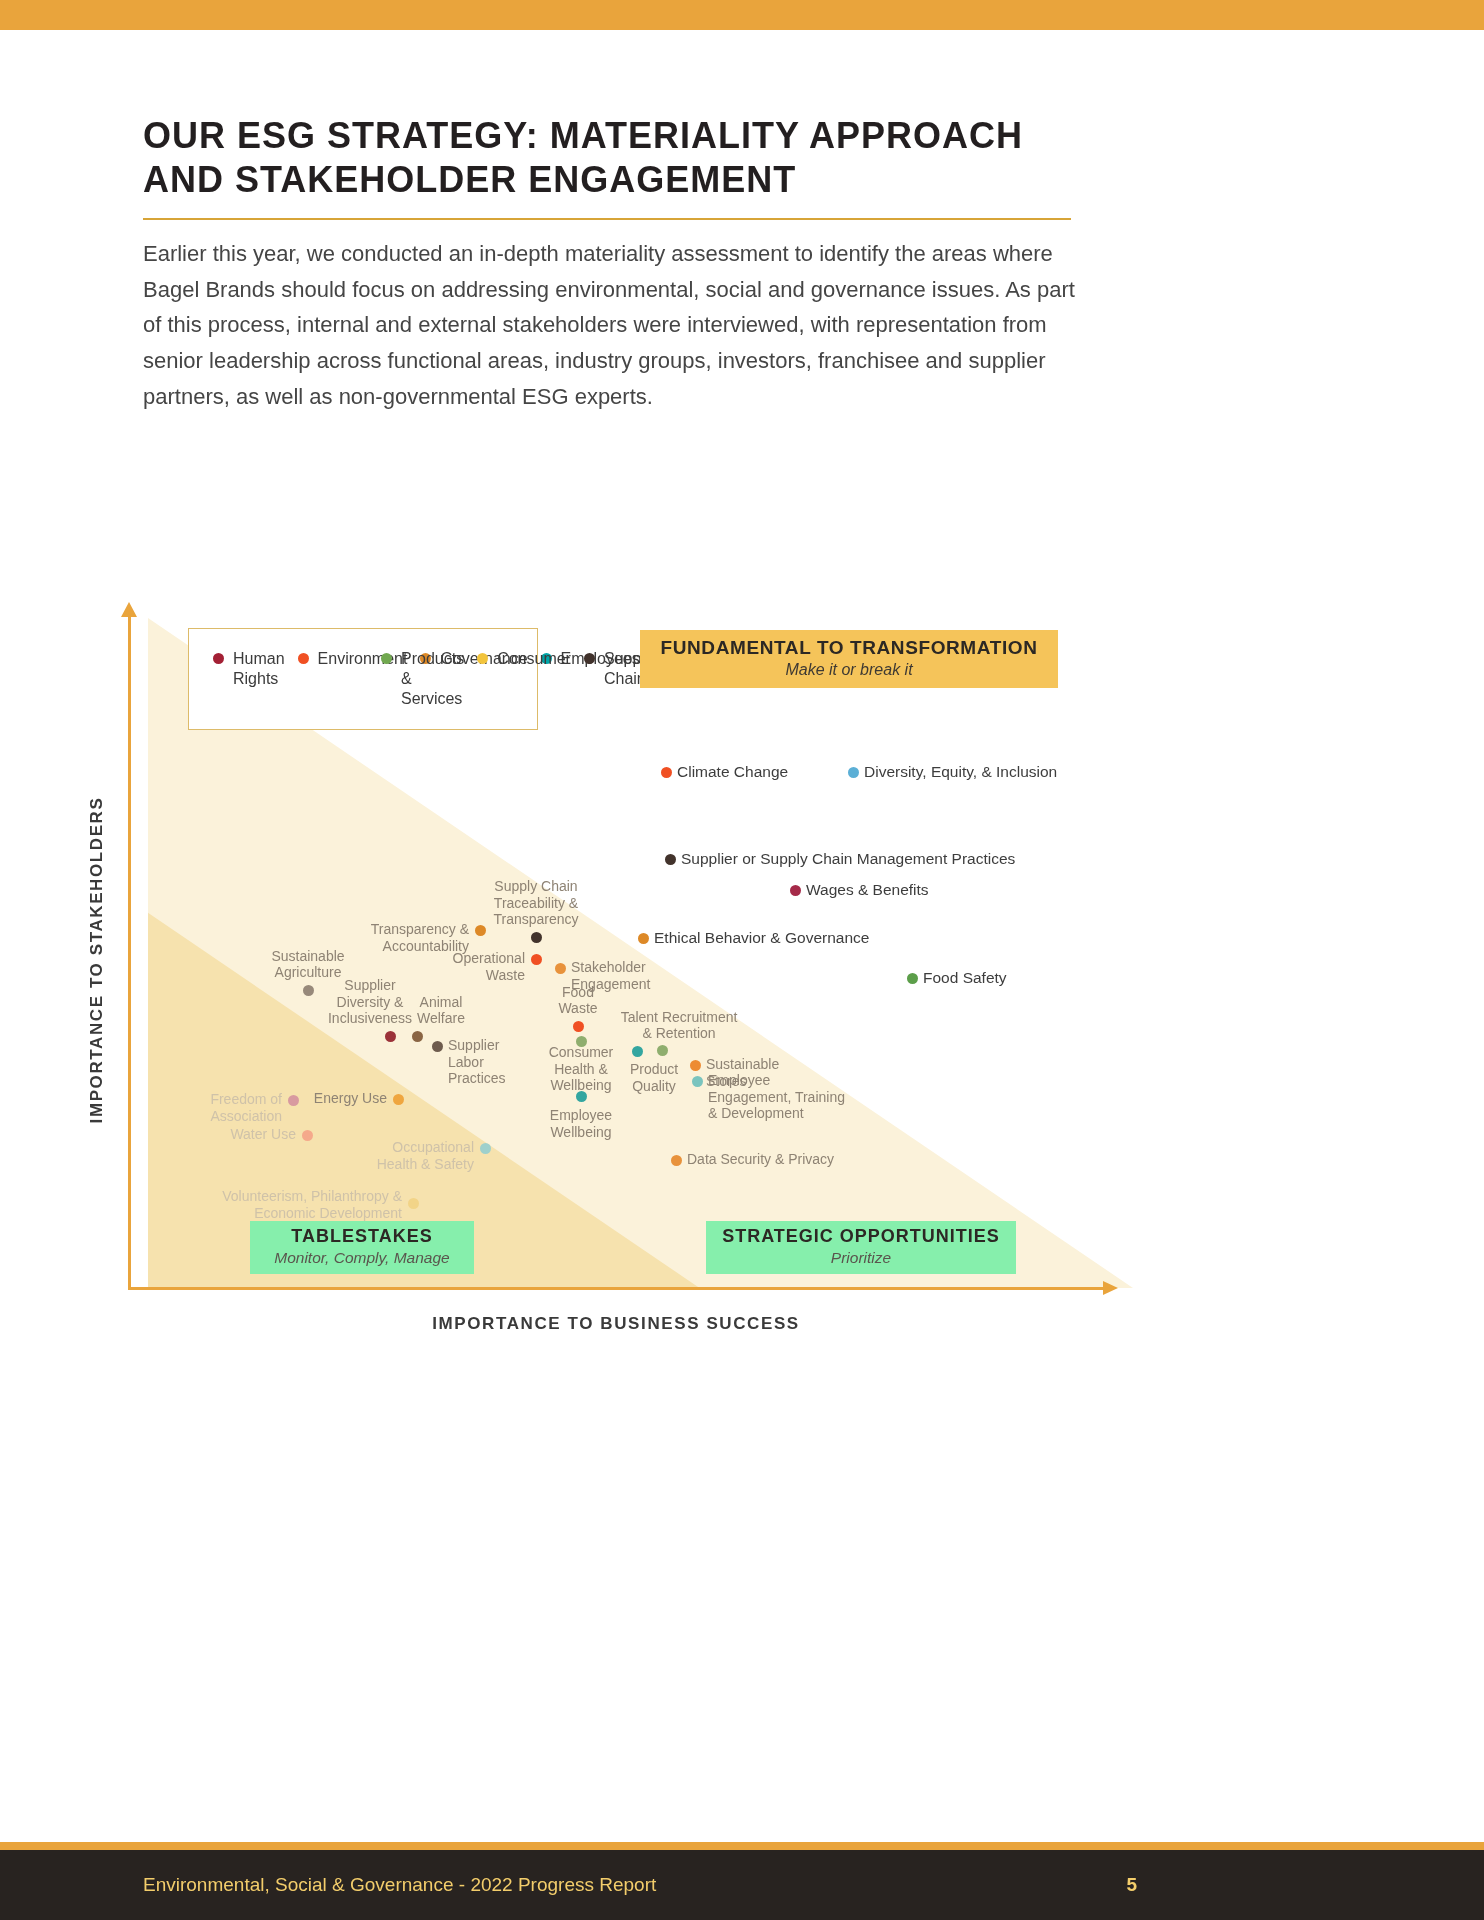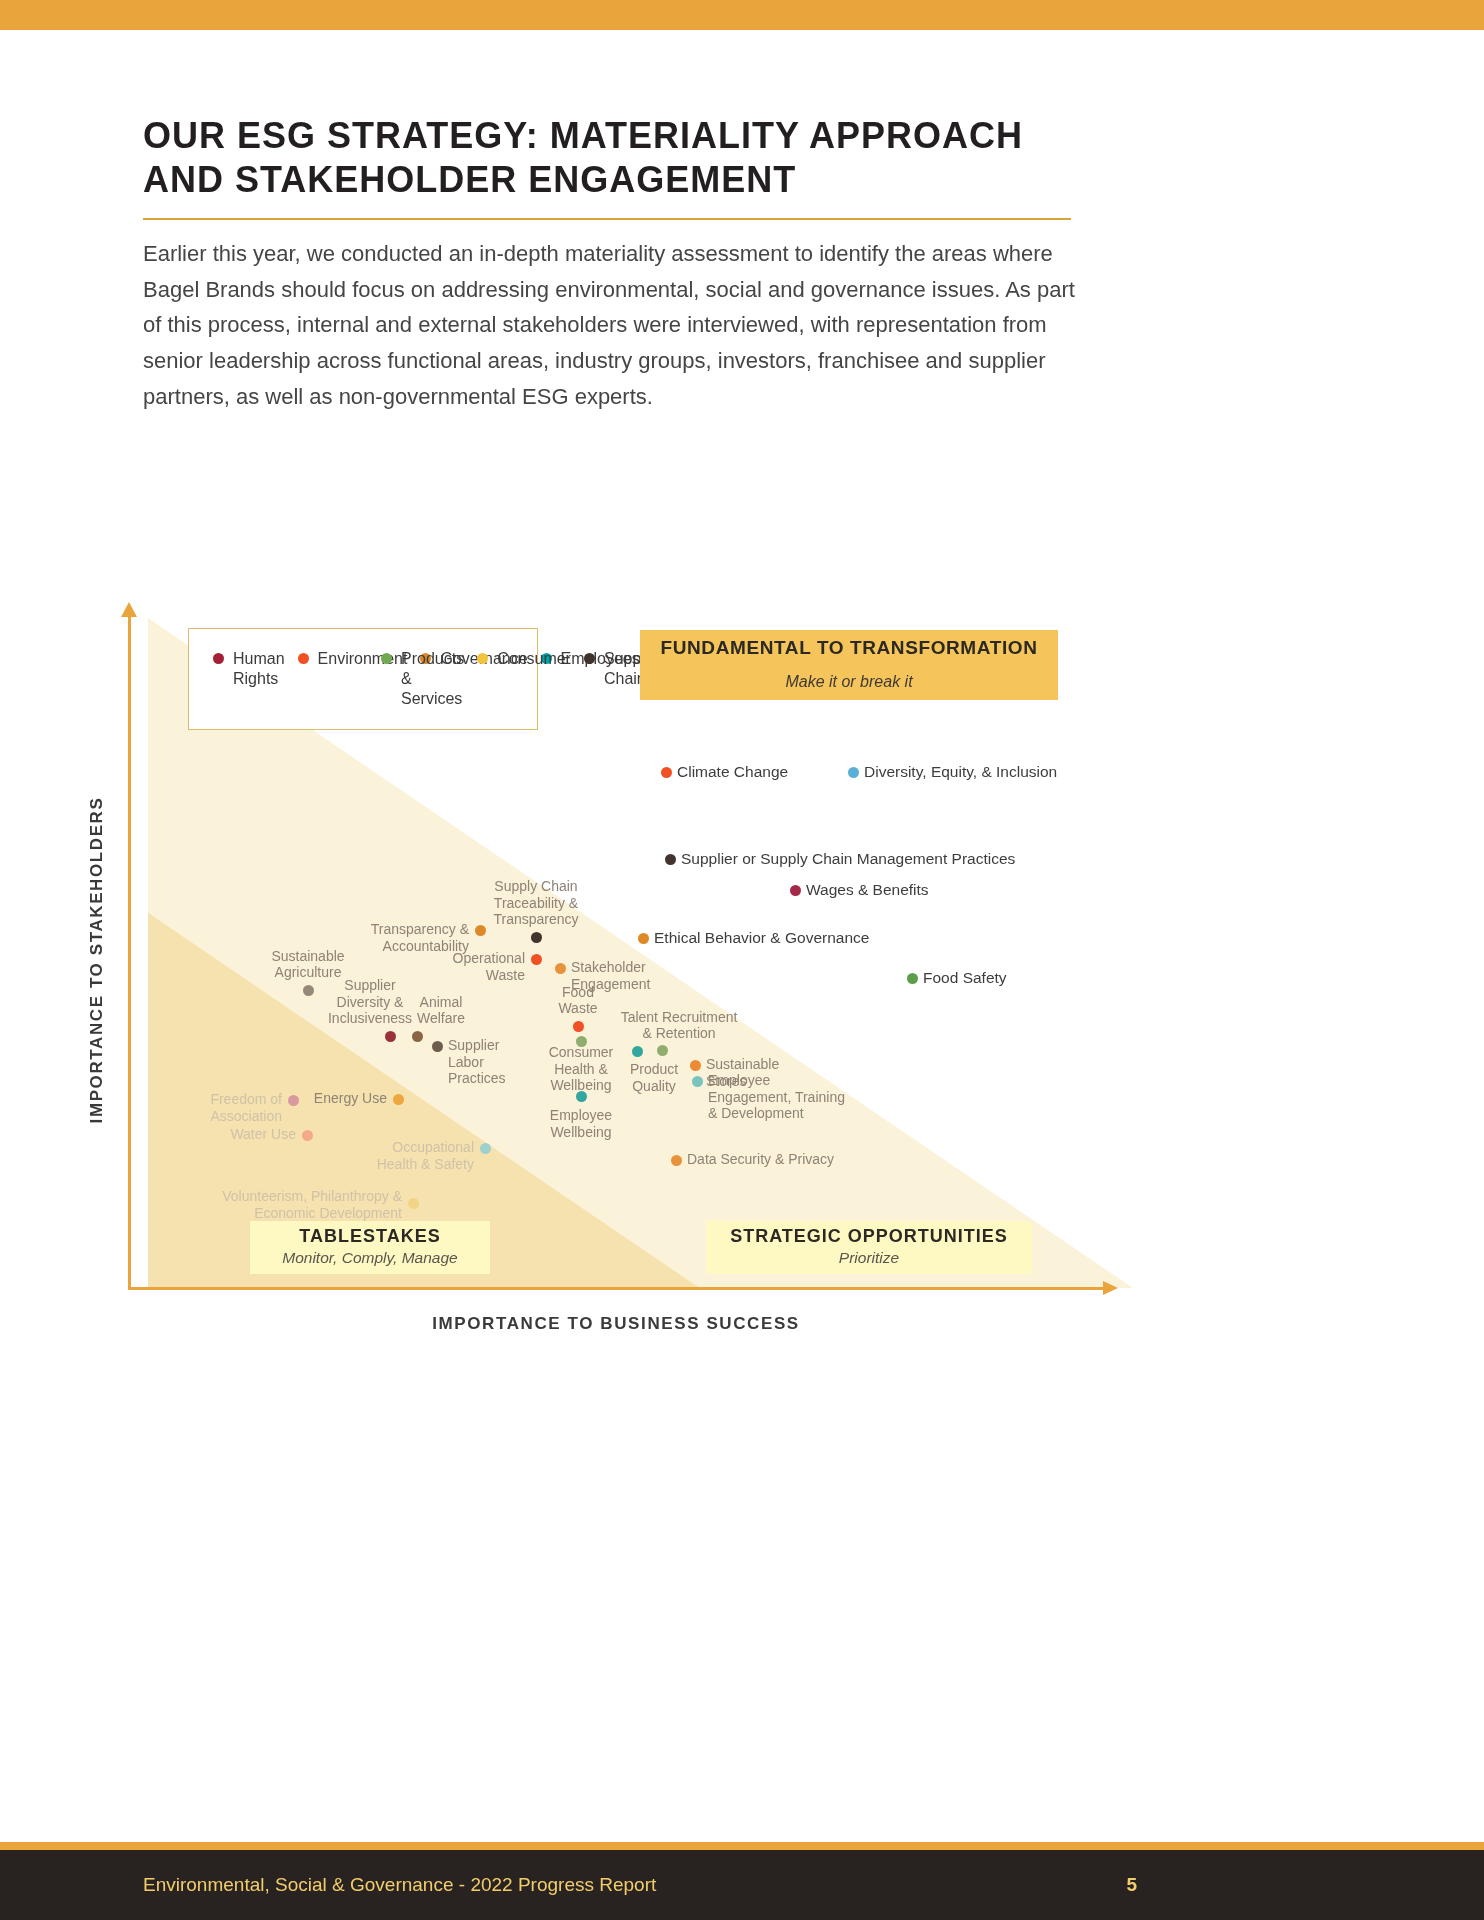--- a/index.html
+++ b/index.html
@@ -46,22 +46,22 @@
   .legend{position:absolute;left:188px;top:628px;width:350px;background:#fff;
     border:1.5px solid #DDBB69;box-sizing:border-box;display:flex;padding:20px 0 20px 24px;}
   .legend-col{display:flex;flex-direction:row;gap:13px;width:168px;}
   .legend-item{display:flex;align-items:flex-start;gap:9px;font-size:16px;color:#3B3B3B;line-height:1.25;}
   .legend-dot{width:11px;height:11px;border-radius:50%;flex:0 0 11px;margin-top:4px;}
   .legend-label{max-width:118px;}
 
   .quad-top{position:absolute;left:640px;top:630px;width:418px;padding:7px 0 9px;
     background:var(--quadrant-box-bg);text-align:center;}
   .q-title{font-weight:bold;font-size:19px;letter-spacing:0.6px;color:#2C2824;}
-  .q-sub{font-style:italic;font-size:16px;color:#3E3933;margin-top:14px;}
-  .quad-bottom{position:absolute;background:#fef9c3;text-align:center;padding:5px 8px 7px;}
+  .q-sub{font-style:italic;font-size:16px;color:#3E3933;margin-top:2px;}
+  .quad-bottom{position:absolute;background:#86efac;text-align:center;padding:5px 0 7px;}
   .quad-bl{left:250px;top:1221px;width:224px;}
   .quad-br{left:706px;top:1221px;width:310px;}
   .q-title2{font-weight:bold;font-size:18px;letter-spacing:1px;color:#2C2824;}
   .q-sub2{font-style:italic;font-size:15.5px;color:#5A554D;margin-top:2px;}
 
   .points{position:absolute;left:130px;top:615px;width:1010px;height:690px;}
   .point{position:absolute;width:0;height:0;}
   .pt-dot{position:absolute;left:0;top:0;width:11px;height:11px;margin-left:-5.5px;margin-top:-5.5px;
     border-radius:50%;}
   .pt-label{position:absolute;white-space:pre-line;line-height:1.18;}

